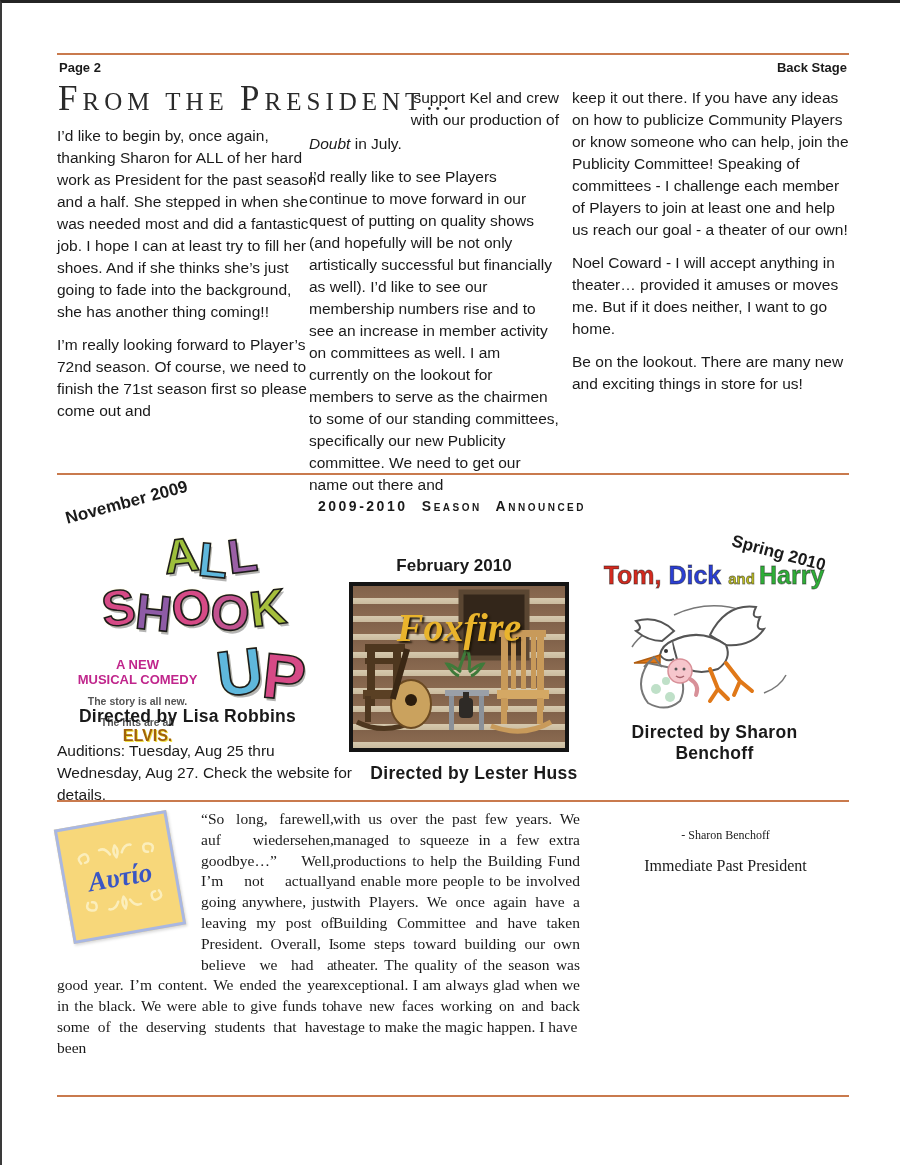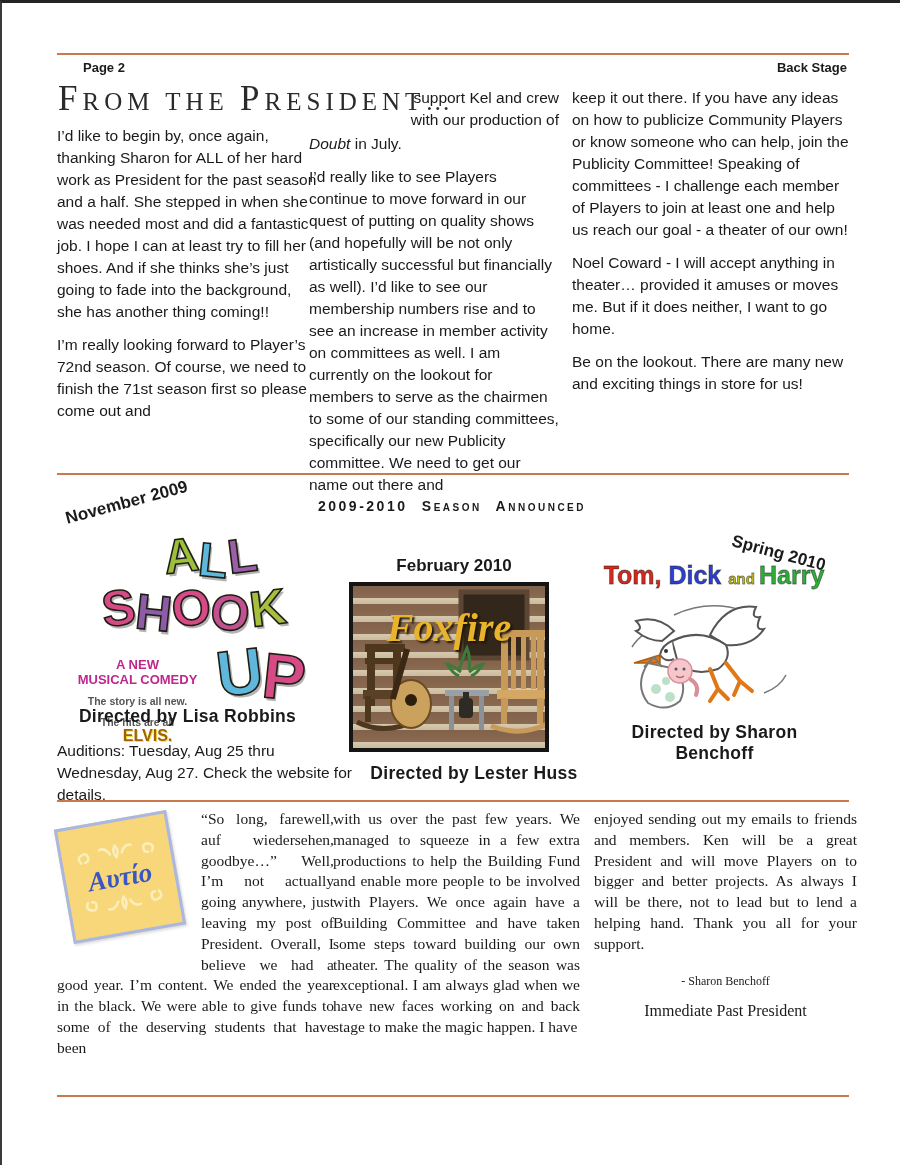--- a/index.html
+++ b/index.html
@@ -8,21 +8,21 @@
     position:relative; width:900px; height:1165px; background:#fff;
     border-top:3px solid #242424; border-left:2px solid #3a3a3a;
     font-family:"Liberation Sans", sans-serif; color:#1a1a1a; overflow:hidden;
   }
   .rule { position:absolute; left:55px; width:792px; height:2px; background:#c97a4d; }
   .rule-top    { top:50px; }
   .rule-season { top:470px; }
   .rule-fare   { top:797px; }
   .rule-bottom { top:1092px; }
 
-  .hdr-left  { position:absolute; left:57px;  top:57px; font-size:13px; font-weight:bold;margin-left:24px; }
+  .hdr-left  { position:absolute; left:57px;  top:57px; font-size:13px; font-weight:bold; }
   .hdr-right { position:absolute; left:55px;  top:57px; width:790px; text-align:right; font-size:13px; font-weight:bold; }
 
   
   .pres-title {
     position:absolute; left:56px; top:76px; font-family:"Liberation Serif", serif;
     font-weight:400; letter-spacing:5px; color:#2a2a2a; white-space:nowrap;
   }
   .pres-title .cap  { font-size:35px; }
   .pres-title .rest { font-size:25px; }
   .pcol { position:absolute; font-size:15.5px; line-height:22px; }
@@ -60,21 +60,21 @@
   .asu-up { flex:1; text-align:center; font-size:64px; line-height:66px; }
   .directed { position:absolute; font-weight:bold; font-size:17.5px; text-align:center; letter-spacing:.3px; }
   .dir-lisa   { left:58px;  top:703px; width:255px; }
   .dir-lester { left:367px; top:760px; width:210px; }
   .dir-sharon { left:590px; top:719px; width:245px; }
   .auditions  { position:absolute; left:55px; top:737px; width:300px; font-size:15.5px; line-height:22px; }
 
   
   .feb-date { position:absolute; left:347px; top:553px; width:210px; text-align:center; font-weight:bold; font-size:17px; }
   .fox-frame {
-    position:absolute; left:347px; top:579px; width:200px; height:170px;
+    position:absolute; left:347px; top:579px; width:220px; height:170px;
     border:4px solid #141414; overflow:hidden;
     background:repeating-linear-gradient(180deg,
       #81624a 0px, #8a6a50 12px, #d6c9ae 12px, #cabb9e 18px);
   }
   .fox-title {
     position:absolute; left:0; top:18px; width:100%; text-align:center;
     font-family:"Liberation Serif", serif; font-style:italic; font-weight:bold;
     font-size:40px; color:#e9b42c; text-shadow:2px 2px 2px #1e1608;
   }
   .fox-svg { position:absolute; left:0; top:0; }
@@ -260,19 +260,18 @@
       </div>
     </div>
     <p>“So long, farewell, auf wiedersehen, goodbye…” Well, I’m not actually going anywhere, just leaving my post of President. Overall, I believe we had a good year. I’m content. We ended the year in the black. We were able to give funds to some of the deserving students that have been</p>
   </div>
 
   <div class="fcol f-col2">
     <p>with us over the past few years. We managed to squeeze in a few extra productions to help the Building Fund and enable more people to be involved with Players. We once again have a Building Committee and have taken some steps toward building our own theater. The quality of the season was exceptional. I am always glad when we have new faces working on and back stage to make the magic happen. I have</p>
   </div>
 
   <div class="fcol f-col3">
-    <p>enjoyed sending out my emails to friends and members. Ken will be a great President and will move Players on to bigger and better projects. As always I will be there, not to lead but to lend a helping hand. Thank you all for your support.</p>
     <div class="sig">- Sharon Benchoff</div>
     <div class="sig2">Immediate Past President</div>
   </div>
 
   <div class="rule rule-bottom"></div>
 </div>
 
 </body></html>

